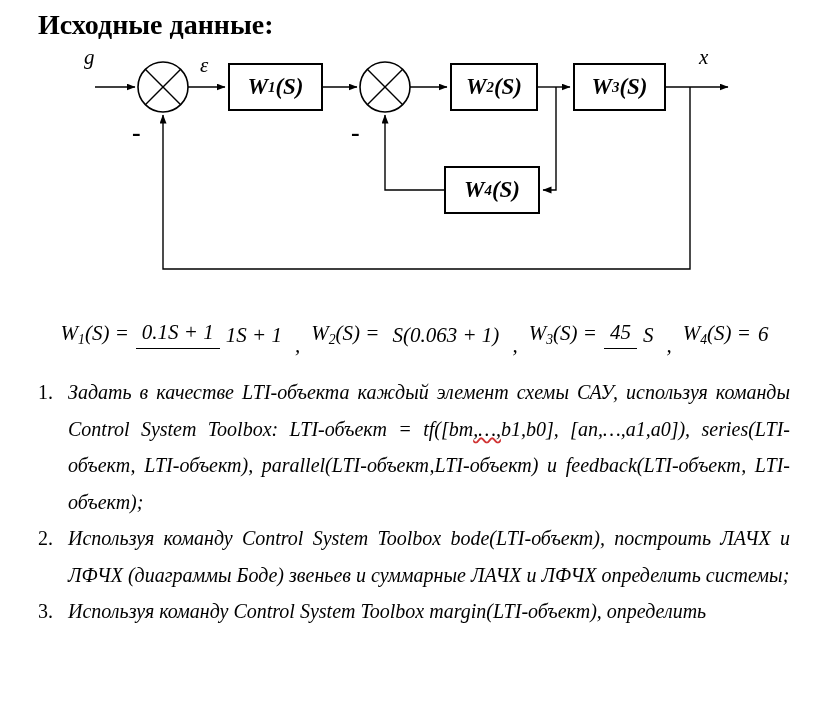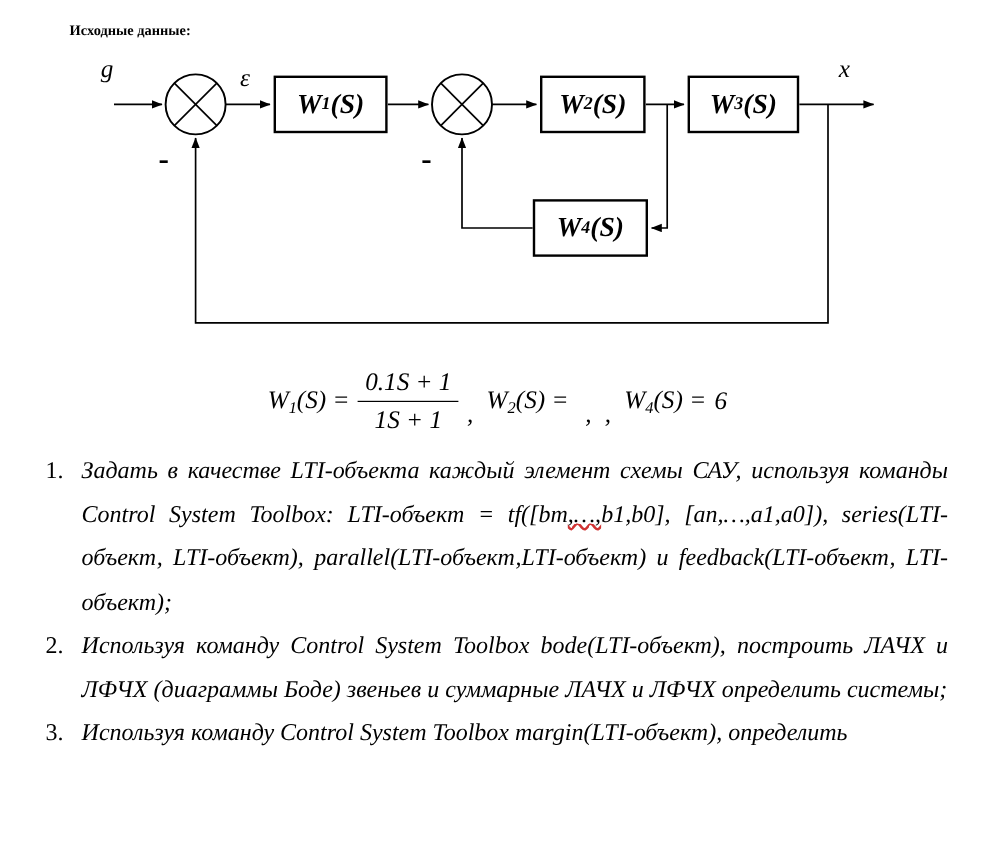--- a/index.html
+++ b/index.html
@@ -8,23 +8,23 @@
     position: relative;
     width: 829px;
     height: 723px;
     background: #ffffff;
     color: #000;
     font-family: "Liberation Serif", "DejaVu Serif", serif;
     overflow: hidden;
   }
   .heading {
     font-weight: bold;
-    font-size: 12px;
+    font-size: 28px;
     line-height: 26px;
-    padding: 0 40px 0 58px;
+    padding: 0 40px 0 38px;
   }
   .heading-top { padding-top: 12px; }
   .heading-proc { margin-top: 14px; }
 
   
   .diagram {
     position: relative;
     width: 829px;
     height: 250px;
     margin-top: 6px;
@@ -63,21 +63,21 @@
     margin-top: 4px;
     display: flex;
     justify-content: center;
     align-items: center;
     font-style: italic;
     font-size: 21px;
     min-height: 72px;
     gap: 7px;
   }
   .term { display: inline-flex; align-items: center; gap: 7px; }
-  .frac { display: inline-flex; flex-direction: column; text-align: center; }
+  .frac { display: inline-flex; flex-direction: row; text-align: center; }
   .frac .num { padding: 0 6px 3px 6px; border-bottom: 1.4px solid #000; }
   .frac .den { padding: 3px 6px 0 6px; }
   .trail { position: relative; top: 11px; margin-right: 4px; }
 
   
   .list { padding: 4px 39px 0 38px; font-size: 20px; line-height: 36.5px; }
   .li { display: flex; }
   .li-num { flex: 0 0 30px; }
   .li-text { flex: 1; text-align: justify; font-style: italic; }
   .squiggle {
@@ -169,24 +169,32 @@
       <span class="frac">
         <span class="num">0.1S + 1</span>
         <span class="den">1S + 1</span>
       </span>
     </span>
     <span class="trail">,</span>
 
     <span class="term">
       <span><span>W</span><span class="mathsub">2</span><span>(S)</span><span> = </span></span>
       <span class="frac">
+        <span class="den">S(0.063 + 1)</span>
       </span>
     </span>
     <span class="trail">,</span>
 
+    <span class="term">
+      <span><span>W</span><span class="mathsub">3</span><span>(S)</span><span> = </span></span>
+      <span class="frac">
+        <span class="num">45</span>
+        <span class="den">S</span>
+      </span>
+    </span>
     <span class="trail">,</span>
 
     <span class="term">
       <span><span>W</span><span class="mathsub">4</span><span>(S)</span><span> = </span></span>
       <span>6</span>
     </span>
 
   </div>
 
 

